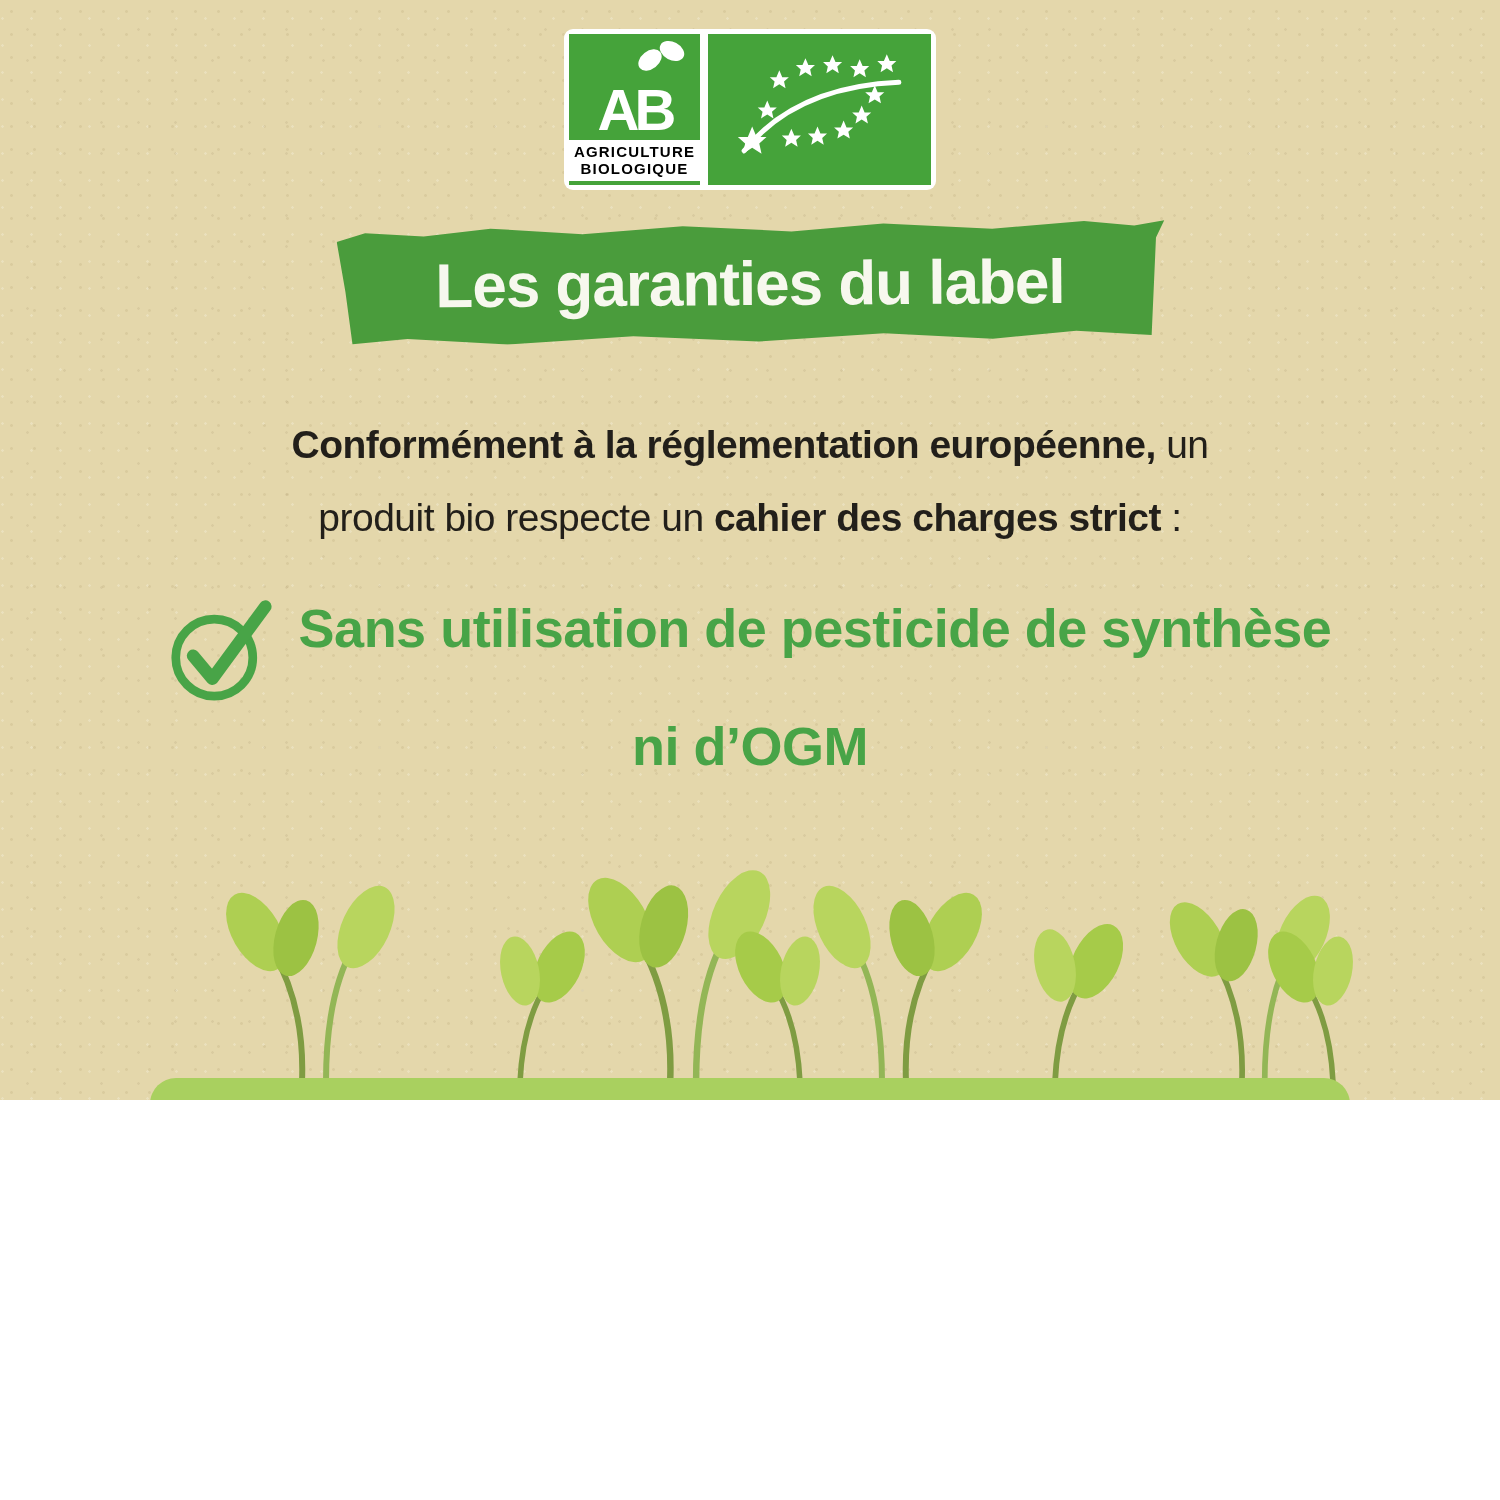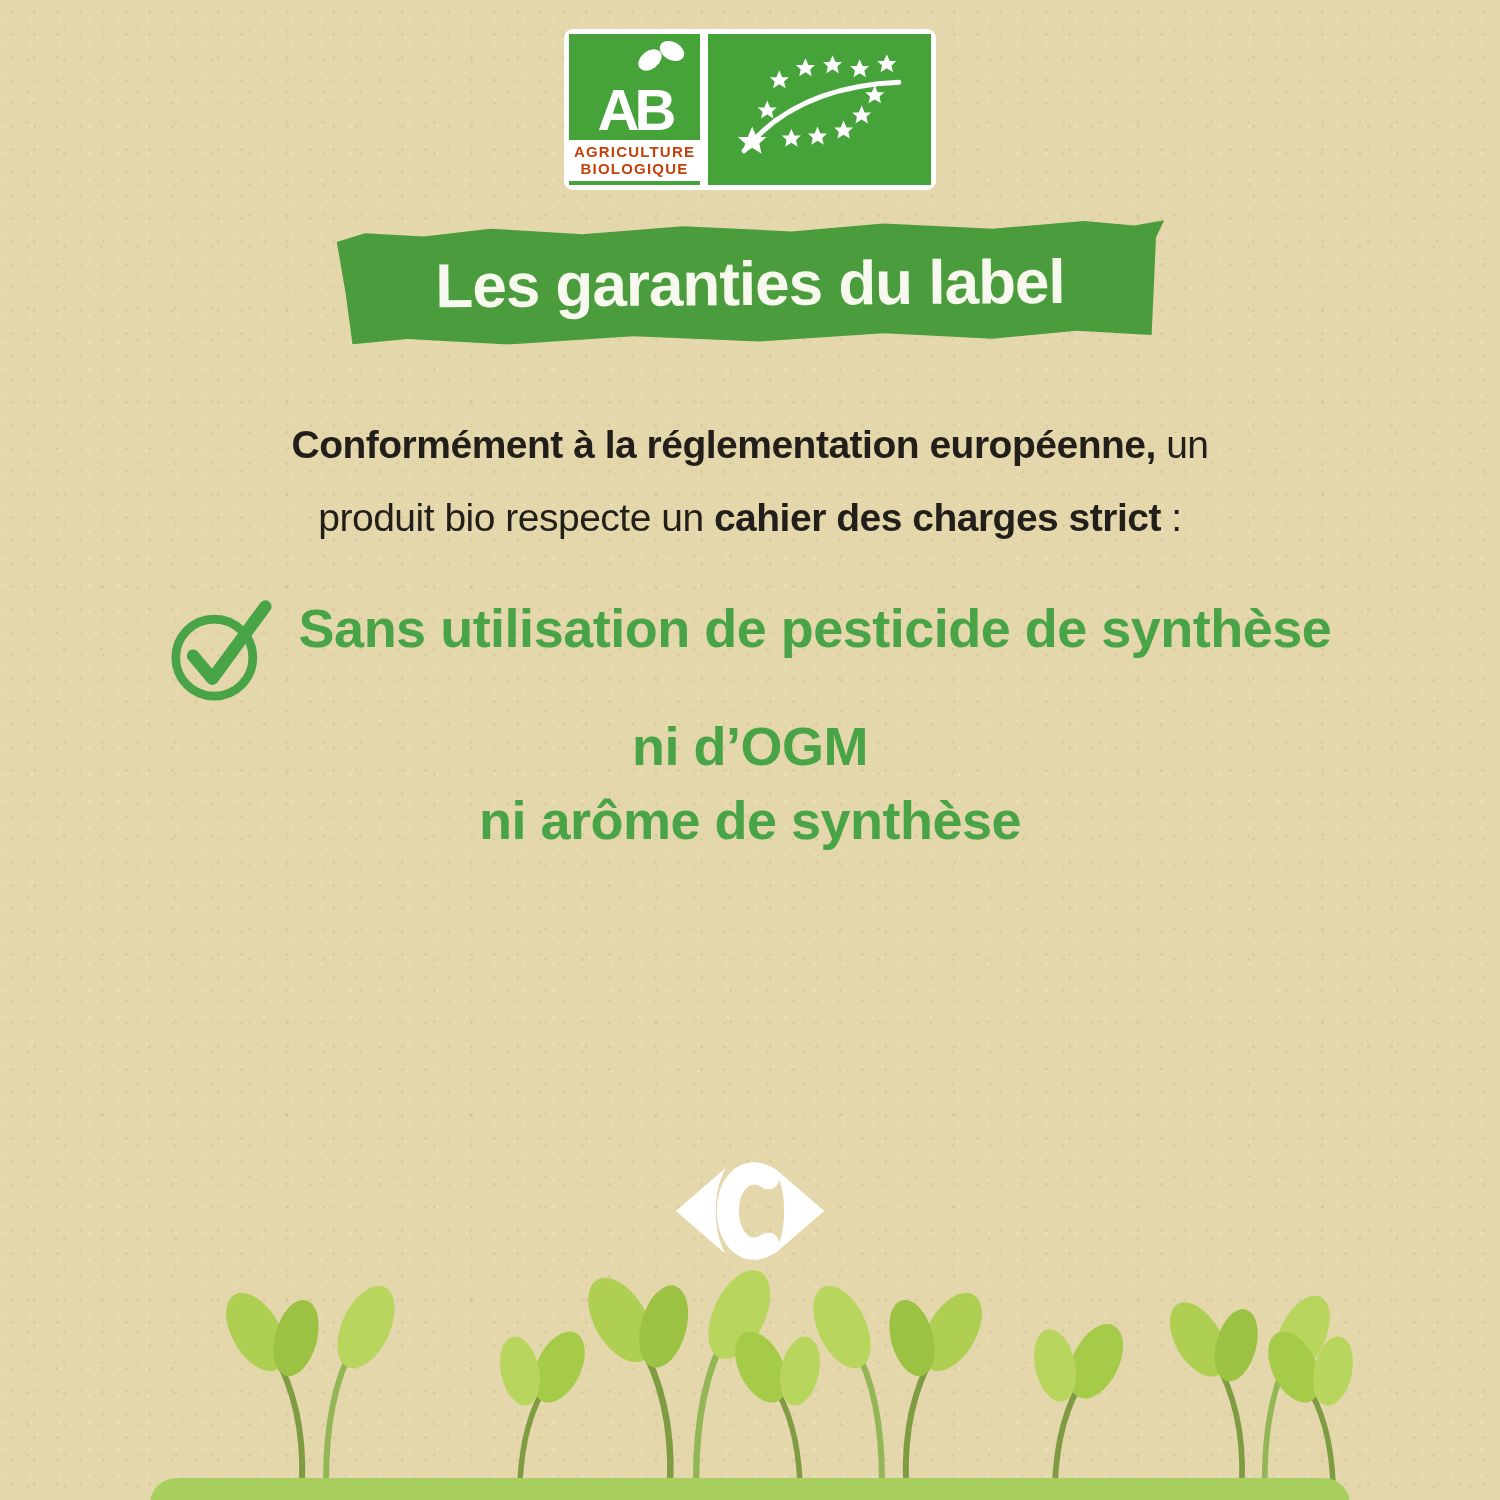--- a/index.html
+++ b/index.html
@@ -1,17 +1,17 @@
 <!DOCTYPE html>
 <html><head>
 <meta charset="utf-8">
 <style>
   html,body{margin:0;padding:0;}
   .canvas{
-    position:relative;width:1500px;height:1500px;overflow:hidden;
+    position:relative;width:1500px;height:1100px;overflow:hidden;
     background-color:#e4d7ab;
     background-image:
       radial-gradient(circle, rgba(150,128,78,.14) 1px, transparent 1.8px),
       radial-gradient(circle, rgba(120,100,60,.10) 1px, transparent 1.6px),
       radial-gradient(circle, rgba(255,255,255,.22) 1px, transparent 1.5px);
     background-size:23px 23px,37px 31px,29px 27px;
     background-position:0 0,9px 14px,17px 5px;
     font-family:"Liberation Sans",sans-serif;
     letter-spacing:-0.5px;
     color:#221f1a;
@@ -23,21 +23,21 @@
     box-sizing:border-box;padding:5px;display:flex;gap:8px;
   }
   .ab-logo{width:131px;display:flex;flex-direction:column;}
   .ab-square{position:relative;height:106px;background:#45a33a;}
   .ab-letters{
     position:absolute;bottom:1px;left:0;width:100%;text-align:center;
     font-size:58px;font-weight:bold;color:#ffffff;letter-spacing:-5px;line-height:1;
   }
   .ab-leaf-svg{position:absolute;top:3px;right:12px;width:54px;height:38px;}
   .ab-caption{
-    margin-top:4px;text-align:center;color:#c2410c;font-weight:bold;
+    margin-top:4px;text-align:center;color:#000000;font-weight:bold;
     font-size:15px;letter-spacing:1.2px;line-height:1.12;
   }
   .ab-rule{height:4px;background:#45a33a;margin-top:3px;}
   .eu-logo{flex:1;background:#45a33a;position:relative;}
   .eu-logo svg{position:absolute;inset:0;width:100%;height:100%;}
   
   .title-banner{
     position:absolute;top:222px;left:50%;width:836px;height:122px;
     transform:translateX(-50%) rotate(-0.4deg);
     background:#4a9c3c;
@@ -141,21 +141,20 @@
     <div class="check-row">
       <svg class="check-icon big" viewBox="0 0 108 118">
           <use href="#check-circle"></use>
         </svg>
       <span>Sans utilisation de pesticide de synthèse</span>
     </div>
     <div>ni d’OGM</div>
   </div>
 
   <div class="check-item second">
-    <div>ni arôme de synthèse</div>
   </div>
 
   <div class="outro">
   </div>
 
   <div class="carrefour">
     <svg viewBox="0 0 170 110">
       <path d="M8,55 L60,10 C46,34 46,76 60,100 Z" fill="#ffffff"></path>
       <path d="M162,55 L110,10 C124,34 124,76 110,100 Z" fill="#ffffff"></path>
       <path d="M104,21 C82,6 62,26 62,55 C62,84 82,104 104,89" fill="none" stroke="#ffffff" stroke-width="23" stroke-linecap="round"></path>

